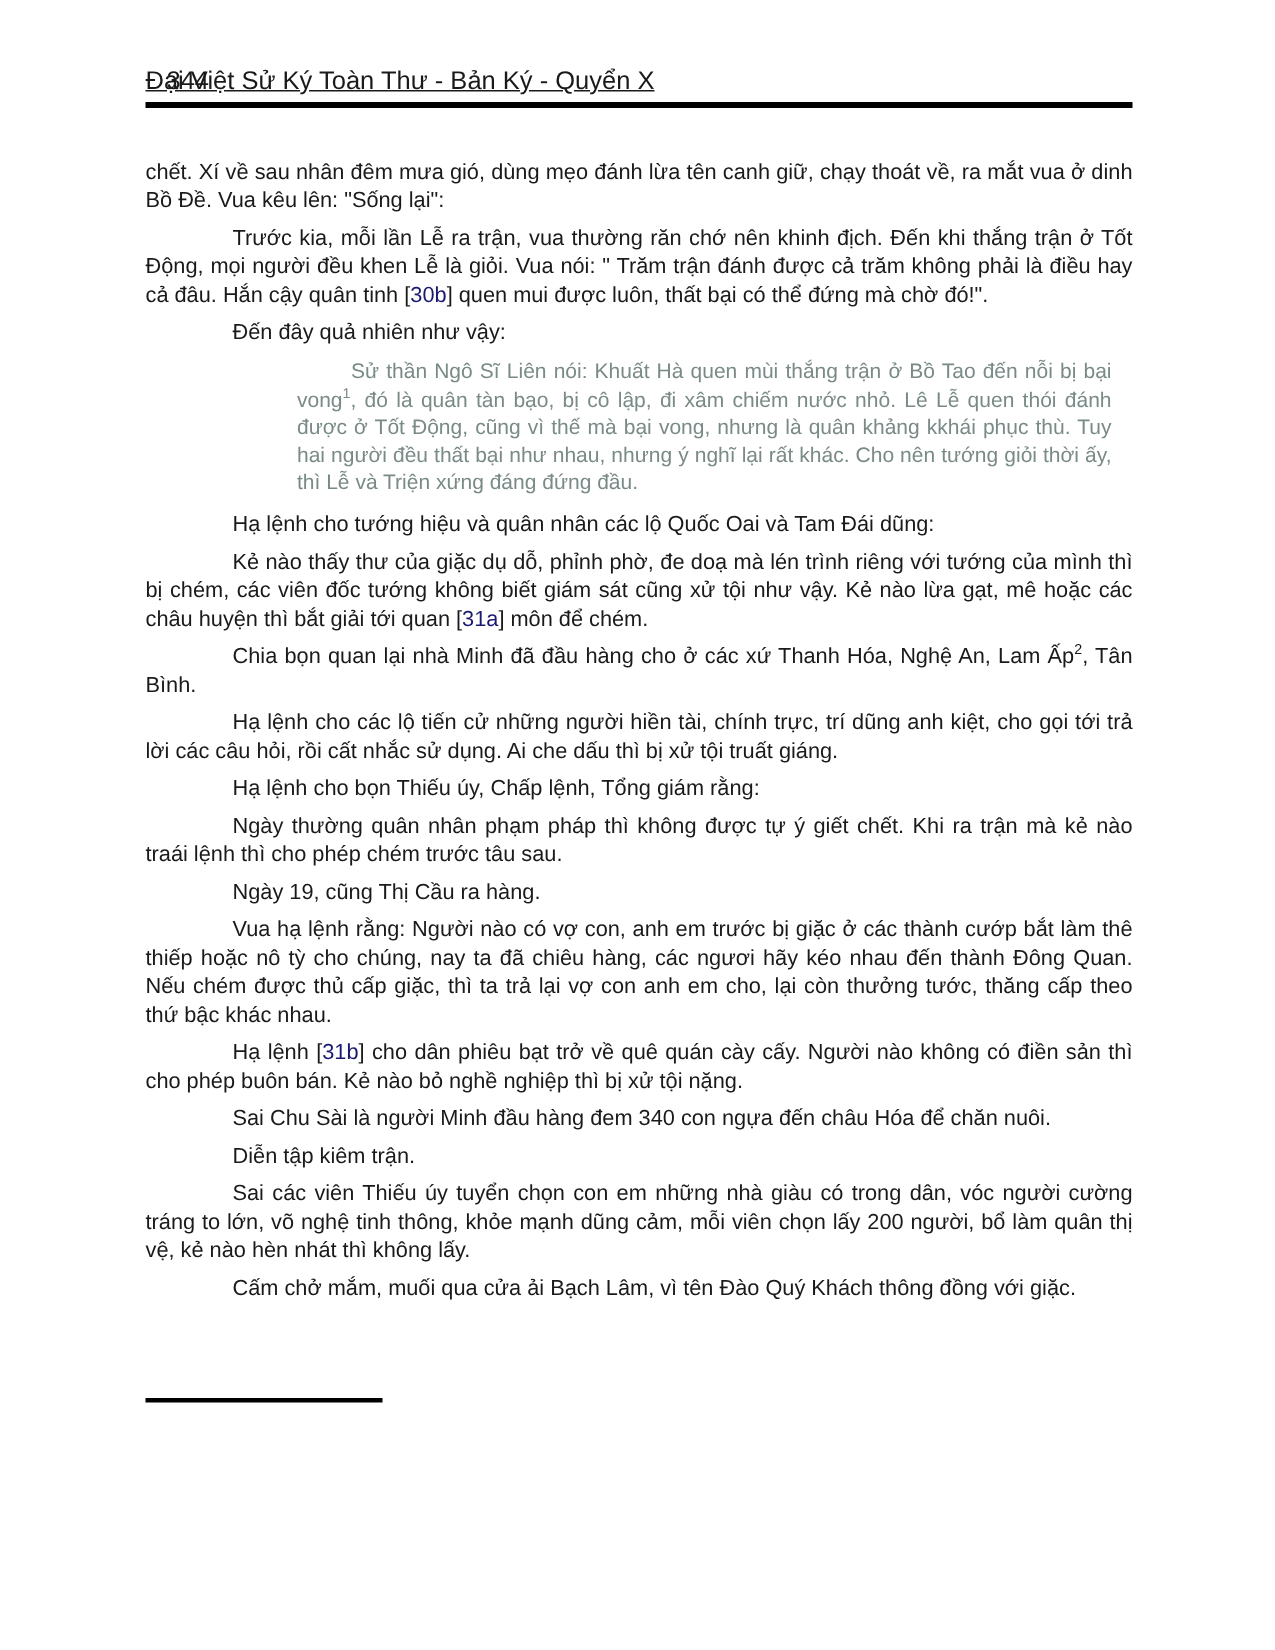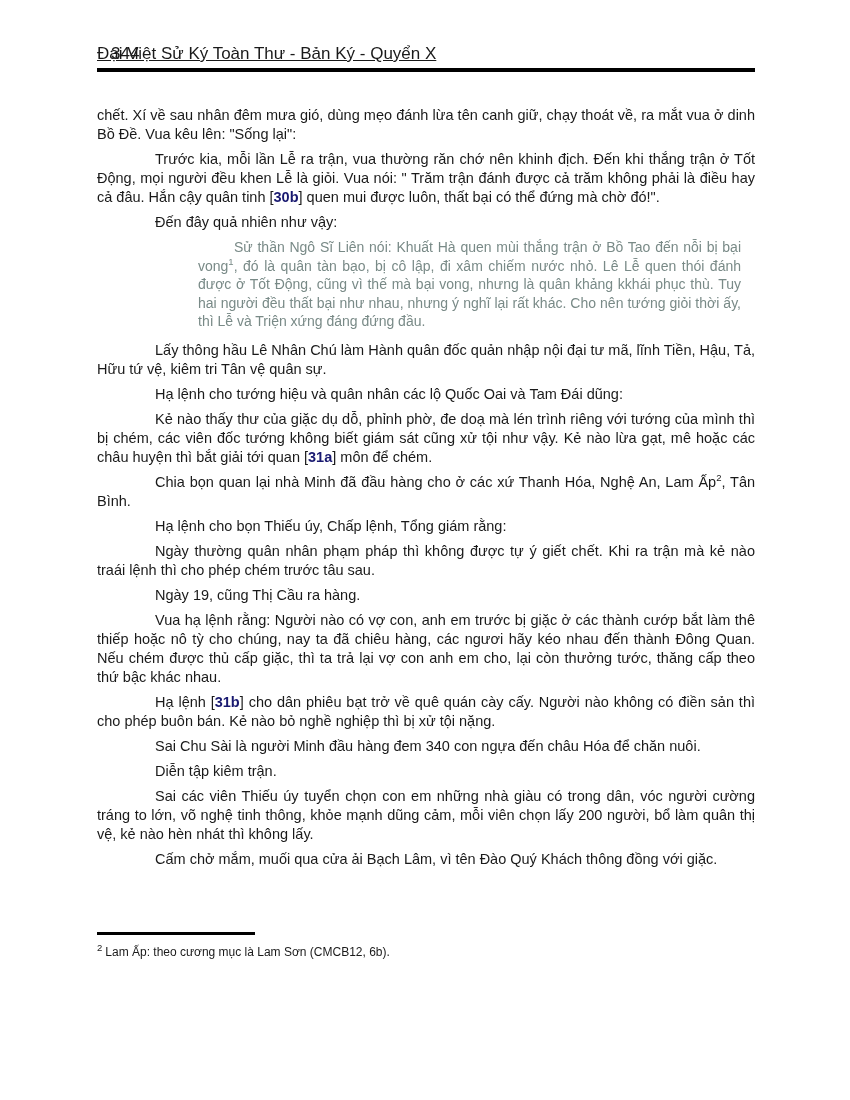--- a/index.html
+++ b/index.html
@@ -55,21 +55,21 @@
     margin-left: 101px;
     margin-right: 14px;
     margin-top: 4px;
     margin-bottom: 10px;
     text-indent: 36px;
     font-size: 14px;
     line-height: 18.5px;
     color: var(--quote-color, #798a87);
   }
   .ref {
-    font-weight: bold;
+    font-weight: normal;
     color: var(--ref-color, #191970);
   }
   .sup {
     font-size: 9.5px;
     vertical-align: super;
     line-height: 0;
   }
   .footnotes {
     position: absolute;
     left: 97px;
@@ -103,35 +103,34 @@
     <span class="title">Đại Việt Sử Ký Toàn Thư - Bản Ký - Quyển X</span>
   </div>
 
   <div class="rule"></div>
 
   <div class="content" id="content">
       <p class="noindent">chết. Xí về sau nhân đêm mưa gió, dùng mẹo đánh lừa tên canh giữ, chạy thoát về, ra mắt vua ở dinh Bồ Đề. Vua kêu lên: "Sống lại":</p>
       <p class="body">Trước kia, mỗi lần Lễ ra trận, vua thường răn chớ nên khinh địch. Đến khi thắng trận ở Tốt Động, mọi người đều khen Lễ là giỏi. Vua nói: " Trăm trận đánh được cả trăm không phải là điều hay cả đâu. Hắn cậy quân tinh [<span class="ref">30b</span>] quen mui được luôn, thất bại có thể đứng mà chờ đó!".</p>
       <p class="body">Đến đây quả nhiên như vậy:</p>
       <p class="quote">Sử thần Ngô Sĩ Liên nói: Khuất Hà quen mùi thắng trận ở Bồ Tao đến nỗi bị bại vong<span class="sup">1</span>, đó là quân tàn bạo, bị cô lập, đi xâm chiếm nước nhỏ. Lê Lễ quen thói đánh được ở Tốt Động, cũng vì thế mà bại vong, nhưng là quân khảng kkhái phục thù. Tuy hai người đều thất bại như nhau, nhưng ý nghĩ lại rất khác. Cho nên tướng giỏi thời ấy, thì Lễ và Triện xứng đáng đứng đầu.</p>
-      <p class="body">Lấy thông hầu Lê Nhân Chú làm Hành quân đốc quản nhập nội đại tư mã, lĩnh Tiền, Hậu, Tả, Hữu tứ vệ, kiêm tri Tân vệ quân sự.</p>
       <p class="body">Hạ lệnh cho tướng hiệu và quân nhân các lộ Quốc Oai và Tam Đái dũng:</p>
       <p class="body">Kẻ nào thấy thư của giặc dụ dỗ, phỉnh phờ, đe doạ mà lén trình riêng với tướng của mình thì bị chém, các viên đốc tướng không biết giám sát cũng xử tội như vậy. Kẻ nào lừa gạt, mê hoặc các châu huyện thì bắt giải tới quan [<span class="ref">31a</span>] môn để chém.</p>
       <p class="body">Chia bọn quan lại nhà Minh đã đầu hàng cho ở các xứ Thanh Hóa, Nghệ An, Lam Ấp<span class="sup">2</span>, Tân Bình.</p>
+      <p class="body">Hạ lệnh cho các lộ tiến cử những người hiền tài, chính trực, trí dũng anh kiệt, cho gọi tới trả lời các câu hỏi, rồi cất nhắc sử dụng. Ai che dấu thì bị xử tội truất giáng.</p>
       <p class="body">Hạ lệnh cho bọn Thiếu úy, Chấp lệnh, Tổng giám rằng:</p>
       <p class="body">Ngày thường quân nhân phạm pháp thì không được tự ý giết chết. Khi ra trận mà kẻ nào traái lệnh thì cho phép chém trước tâu sau.</p>
       <p class="body">Ngày 19, cũng Thị Cầu ra hàng.</p>
       <p class="body">Vua hạ lệnh rằng: Người nào có vợ con, anh em trước bị giặc ở các thành cướp bắt làm thê thiếp hoặc nô tỳ cho chúng, nay ta đã chiêu hàng, các ngươi hãy kéo nhau đến thành Đông Quan. Nếu chém được thủ cấp giặc, thì ta trả lại vợ con anh em cho, lại còn thưởng tước, thăng cấp theo thứ bậc khác nhau.</p>
       <p class="body">Hạ lệnh [<span class="ref">31b</span>] cho dân phiêu bạt trở về quê quán cày cấy. Người nào không có điền sản thì cho phép buôn bán. Kẻ nào bỏ nghề nghiệp thì bị xử tội nặng.</p>
       <p class="body">Sai Chu Sài là người Minh đầu hàng đem 340 con ngựa đến châu Hóa để chăn nuôi.</p>
       <p class="body">Diễn tập kiêm trận.</p>
       <p class="body">Sai các viên Thiếu úy tuyển chọn con em những nhà giàu có trong dân, vóc người cường tráng to lớn, võ nghệ tinh thông, khỏe mạnh dũng cảm, mỗi viên chọn lấy 200 người, bổ làm quân thị vệ, kẻ nào hèn nhát thì không lấy.</p>
       <p class="body">Cấm chở mắm, muối qua cửa ải Bạch Lâm, vì tên Đào Quý Khách thông đồng với giặc.</p>
     </div>
 
   <div class="footnotes">
     <div class="fnrule"></div>
     <div id="fnlist">
-        <p class="footnote"><span class="sup">2</span>Lam Ấp: theo cương mục là Lam Sơn (CMCB12, 6b).</p>
       </div>
   </div>
 
 </div>
 
 </body></html>

